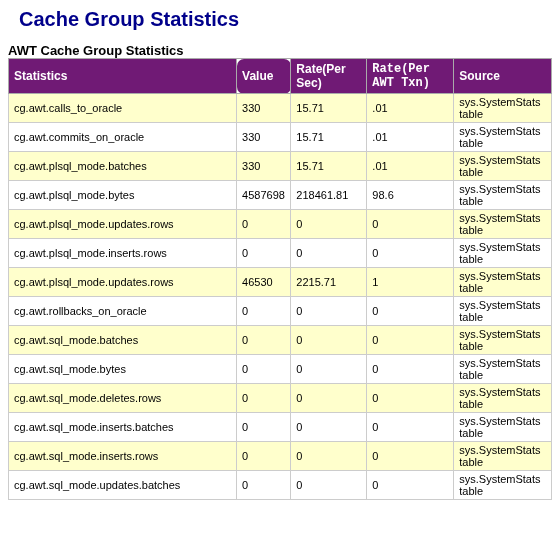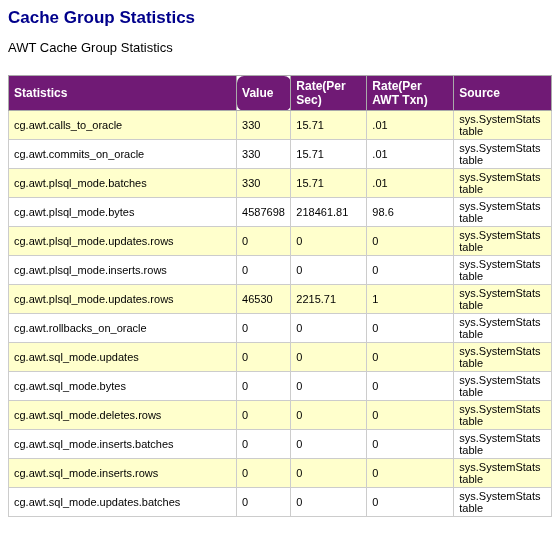--- a/index.html
+++ b/index.html
@@ -4,29 +4,30 @@
   <style>
     * { margin: 0; padding: 0; box-sizing: border-box; }
     body {
       font-family: Arial, sans-serif;
       font-size: 12px;
       background: #fff;
       color: #000;
       padding: 8px;
     }
     h1 {
-      font-size: 17px;
+      font-size: 20px;
       font-weight: bold;
       color: #00008b;
       margin-bottom: 12px;
+      margin-left: 11px;
     }
     h2 {
       font-size: 13px;
-      font-weight: normal;
-      margin-bottom: 20px;
+      font-weight: bold;
+      margin-bottom: 0;
     }
     table {
       border-collapse: collapse;
       width: 100%;
     }
     th {
       background-color: #701a75;
       color: #fff;
       font-weight: bold;
       padding: 3px 5px;
@@ -41,21 +42,21 @@
     }
     tr:nth-child(odd) td {
       background-color: #ffffcc;
     }
     tr:nth-child(even) td {
       background-color: #fff;
     }
     .col-stat { width: 42%; }
     .col-val { width: 10%; border-radius: 7px; }
     .col-rate { width: 14%; }
-    .col-awt { width: 16%; }
+    .col-awt { width: 16%; font-family: Liberation Mono, monospace; }
     .col-src { width: 18%; }
   </style>
 </head>
 <body>
 
 <h1>Cache Group Statistics</h1>
 <h2>AWT Cache Group Statistics</h2>
 
 <table>
   <thead>
@@ -118,21 +119,21 @@
         <td>sys.SystemStats table</td>
       </tr>
       <tr>
         <td>cg.awt.rollbacks_on_oracle</td>
         <td>0</td>
         <td>0</td>
         <td>0</td>
         <td>sys.SystemStats table</td>
       </tr>
       <tr>
-        <td>cg.awt.sql_mode.updates</td>
+        <td>cg.awt.sql_mode.batches</td>
         <td>0</td>
         <td>0</td>
         <td>0</td>
         <td>sys.SystemStats table</td>
       </tr>
       <tr>
         <td>cg.awt.sql_mode.bytes</td>
         <td>0</td>
         <td>0</td>
         <td>0</td>

